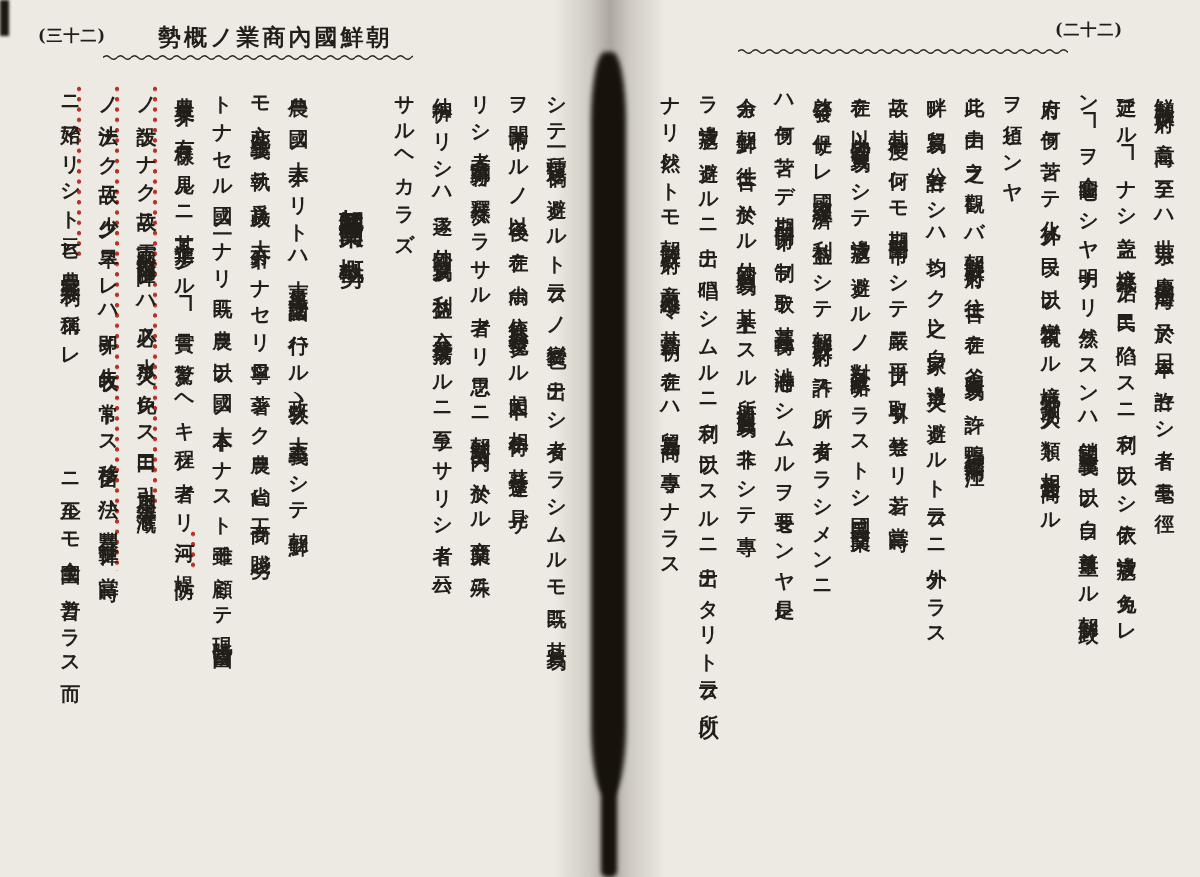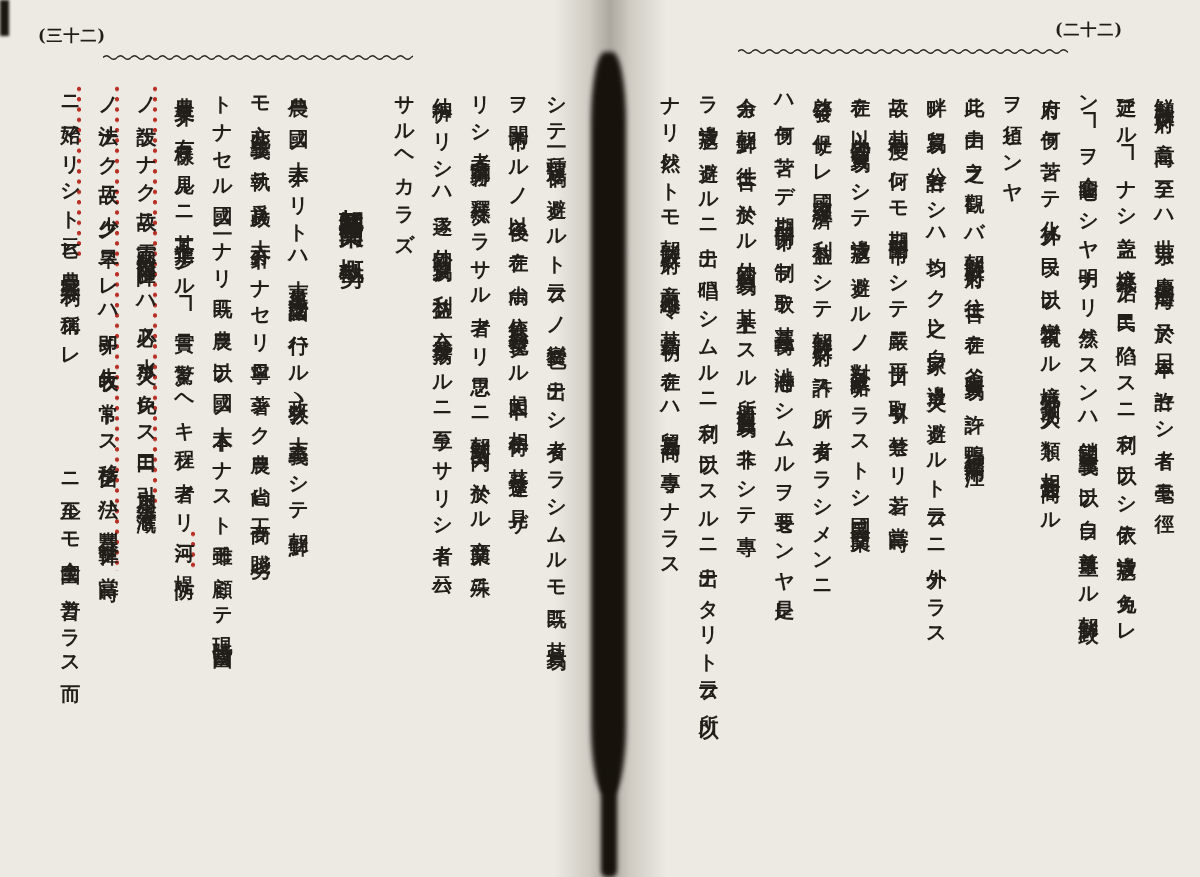--- a/index.html
+++ b/index.html
@@ -96,20 +96,21 @@
   }
 </style>
 </head>
 <body>
 
 <div class="spread">
 
   <div class="page left-page">
     <div class="page-header">
       <span class="page-number">(三十二)</span>
+      <span class="header-title">勢概ノ業商內國鮮朝</span>
       <svg class="wavy" width="310" height="8">
         <defs>
           <pattern id="wv1" width="14" height="8" patternUnits="userSpaceOnUse">
             <path d="M0 4.5 Q3.5 1 7 4.5 Q10.5 8 14 4.5" fill="none" stroke="#2a2620" stroke-width="1.3"></path>
           </pattern>
         </defs>
         <rect width="310" height="8" fill="url(#wv1)"></rect>
       </svg>
     </div>
     <div class="text-block">

